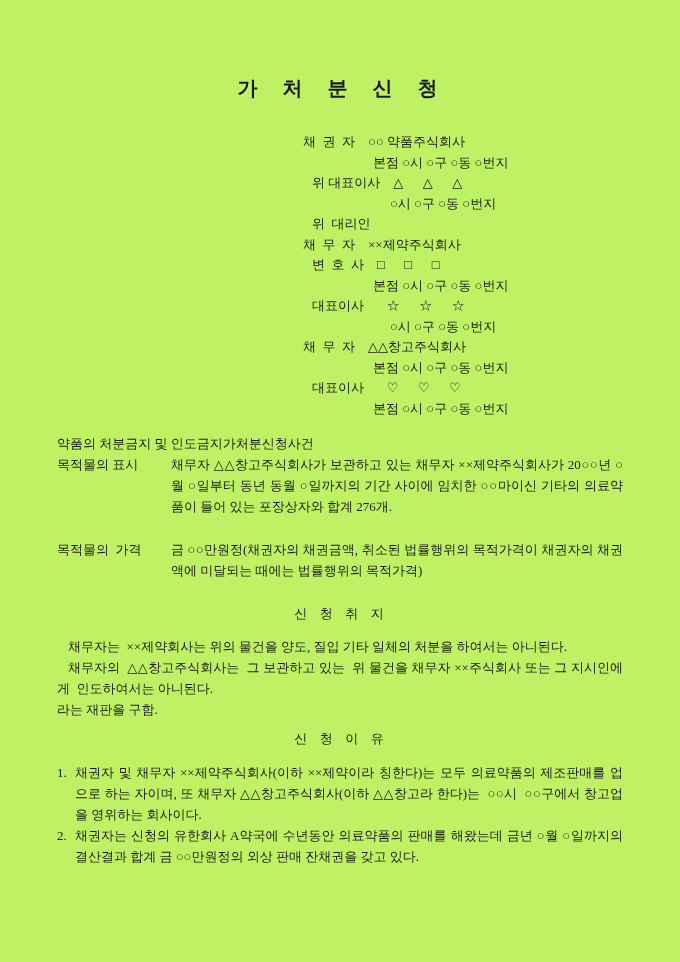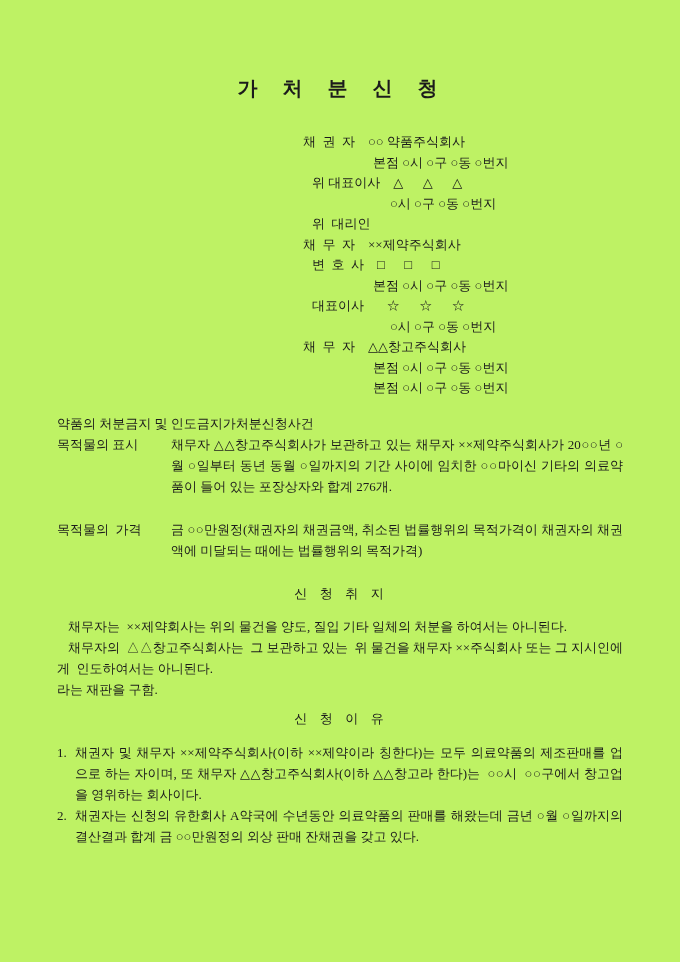--- a/index.html
+++ b/index.html
@@ -41,21 +41,21 @@
   .hang-text { flex: 1; text-align: justify; white-space: pre-wrap; }
   .sec-heading {
     text-align: center;
     white-space: pre;
     letter-spacing: 2px;
     line-height: 21px;
   }
   .h-purpose { margin-top: 22px; }
   .h-reason  { margin-top: 8px; }
   .purpose-body { margin-top: 12px; line-height: 21px; }
-  .para { text-align: justify; white-space: pre-wrap; font-family: Liberation Serif, serif; }
+  .para { text-align: justify; white-space: pre-wrap; }
   .para.fl-indent { text-indent: 11px; }
   .reason-list { margin-top: 13px; line-height: 21px; }
   .reason-item { display: flex; }
   .item-no { flex: none; width: 18px; white-space: pre; }
   .item-text { flex: 1; text-align: justify; white-space: pre-wrap; }
 </style>
 </head>
 <body>
 
 <div class="page">
@@ -68,20 +68,21 @@
     <div class="p-line ind9">위 대표이사    △      △      △</div>
     <div class="p-line ind87">○시 ○구 ○동 ○번지</div>
     <div class="p-line ind9">위  대리인</div>
     <div class="p-line">채  무  자    ××제약주식회사</div>
     <div class="p-line ind9">변  호  사    □      □      □</div>
     <div class="p-line ind70">본점 ○시 ○구 ○동 ○번지</div>
     <div class="p-line ind9">대표이사       ☆      ☆      ☆</div>
     <div class="p-line ind87">○시 ○구 ○동 ○번지</div>
     <div class="p-line">채  무  자    △△창고주식회사</div>
     <div class="p-line ind70">본점 ○시 ○구 ○동 ○번지</div>
+    <div class="p-line ind9">대표이사       ♡      ♡      ♡</div>
     <div class="p-line ind70">본점 ○시 ○구 ○동 ○번지</div>
   </div>
 
   <div class="case-block">
     <div class="case-title">약품의 처분금지 및 인도금지가처분신청사건</div>
 
     <div class="hang-row">
       <div class="hang-label">목적물의 표시</div>
       <div class="hang-text">채무자 △△창고주식회사가 보관하고 있는 채무자 ××제약주식회사가 20○○년 ○월 ○일부터 동년 동월 ○일까지의 기간 사이에 임치한 ○○마이신 기타의 의료약품이 들어 있는 포장상자와 합계 276개.</div>
     </div>

